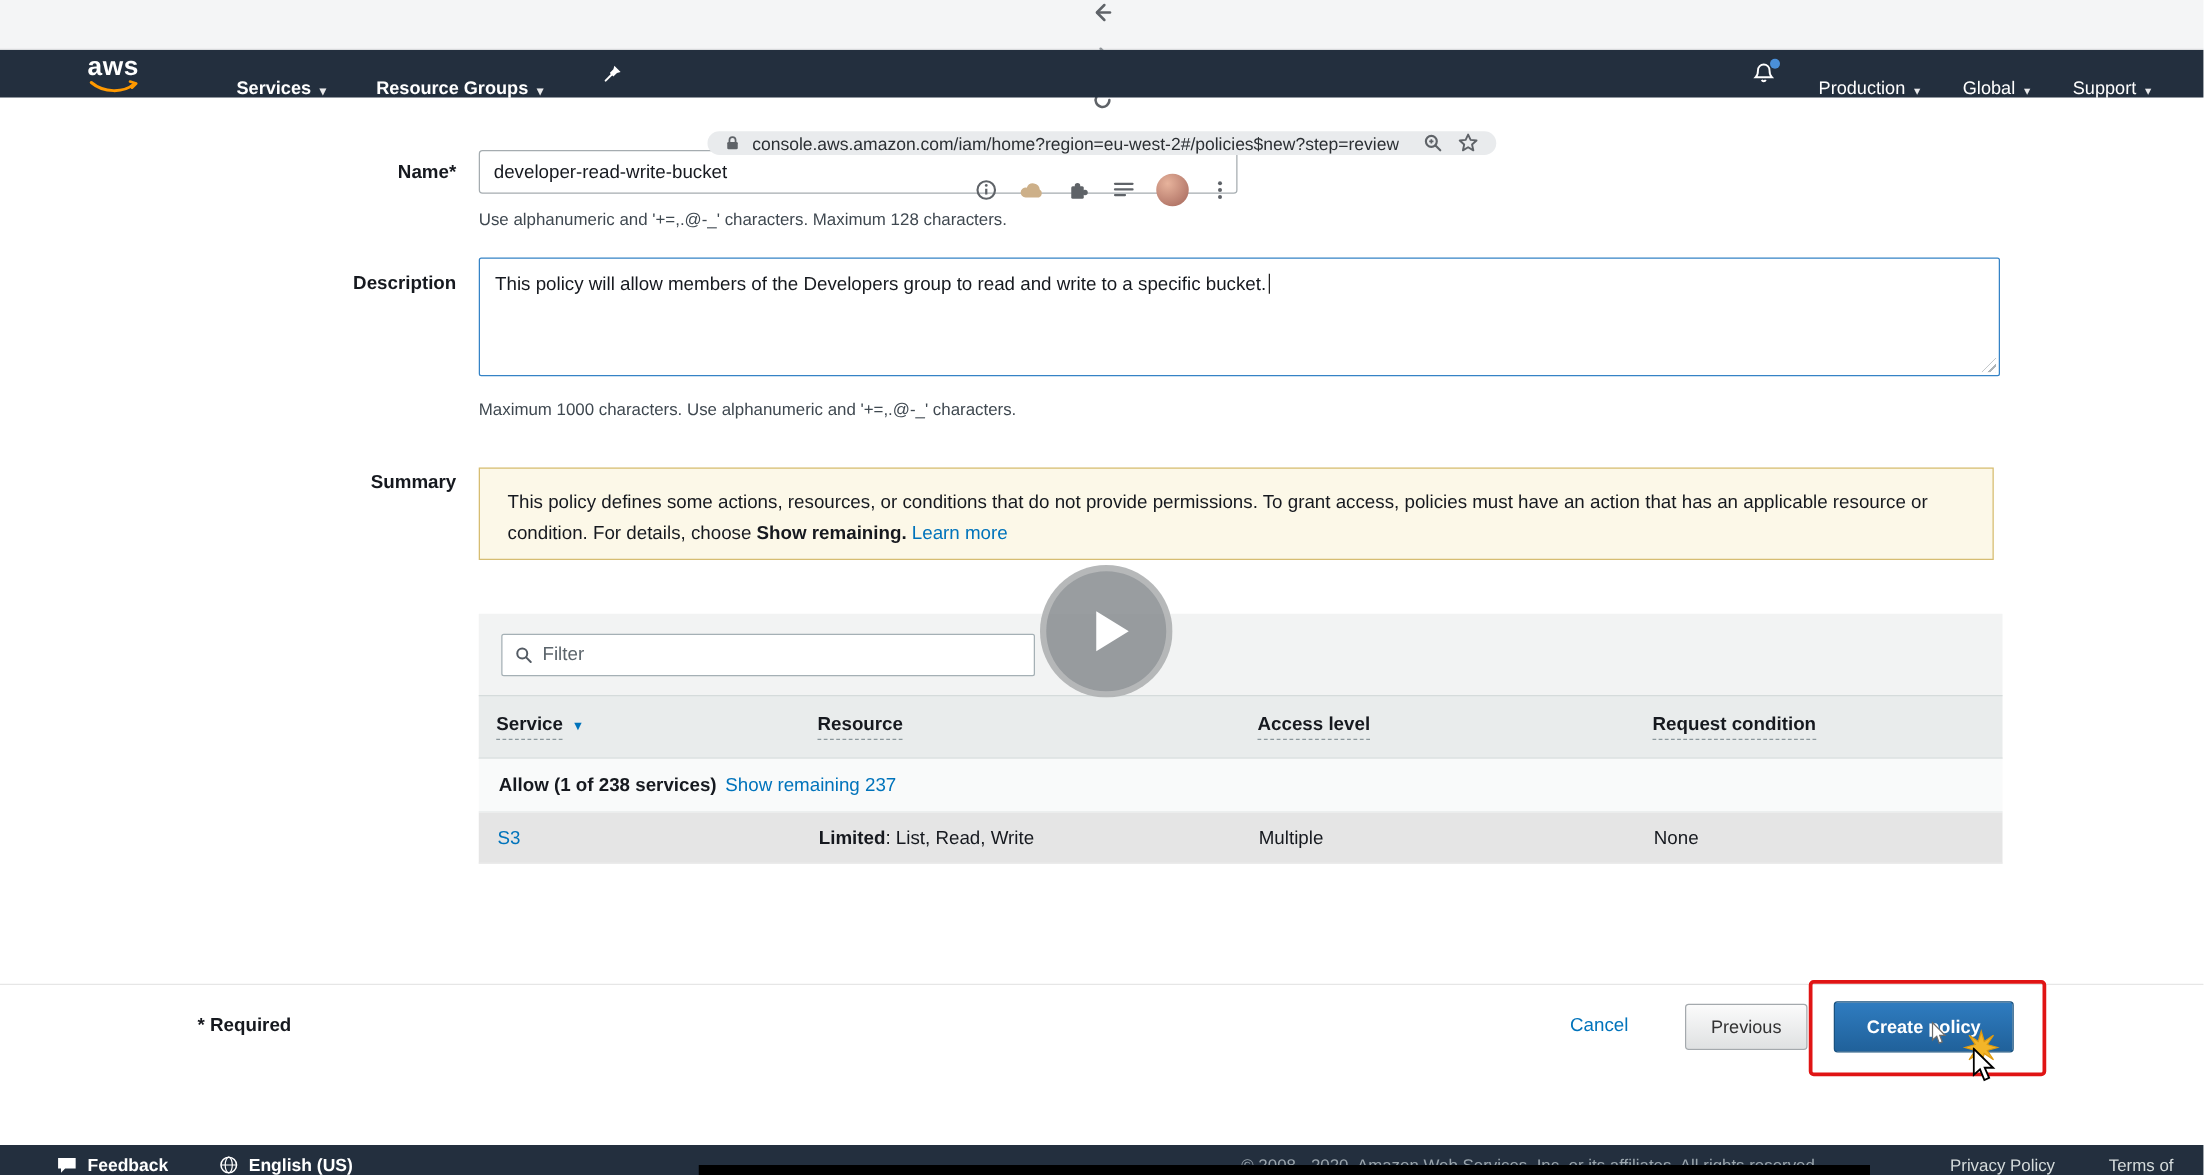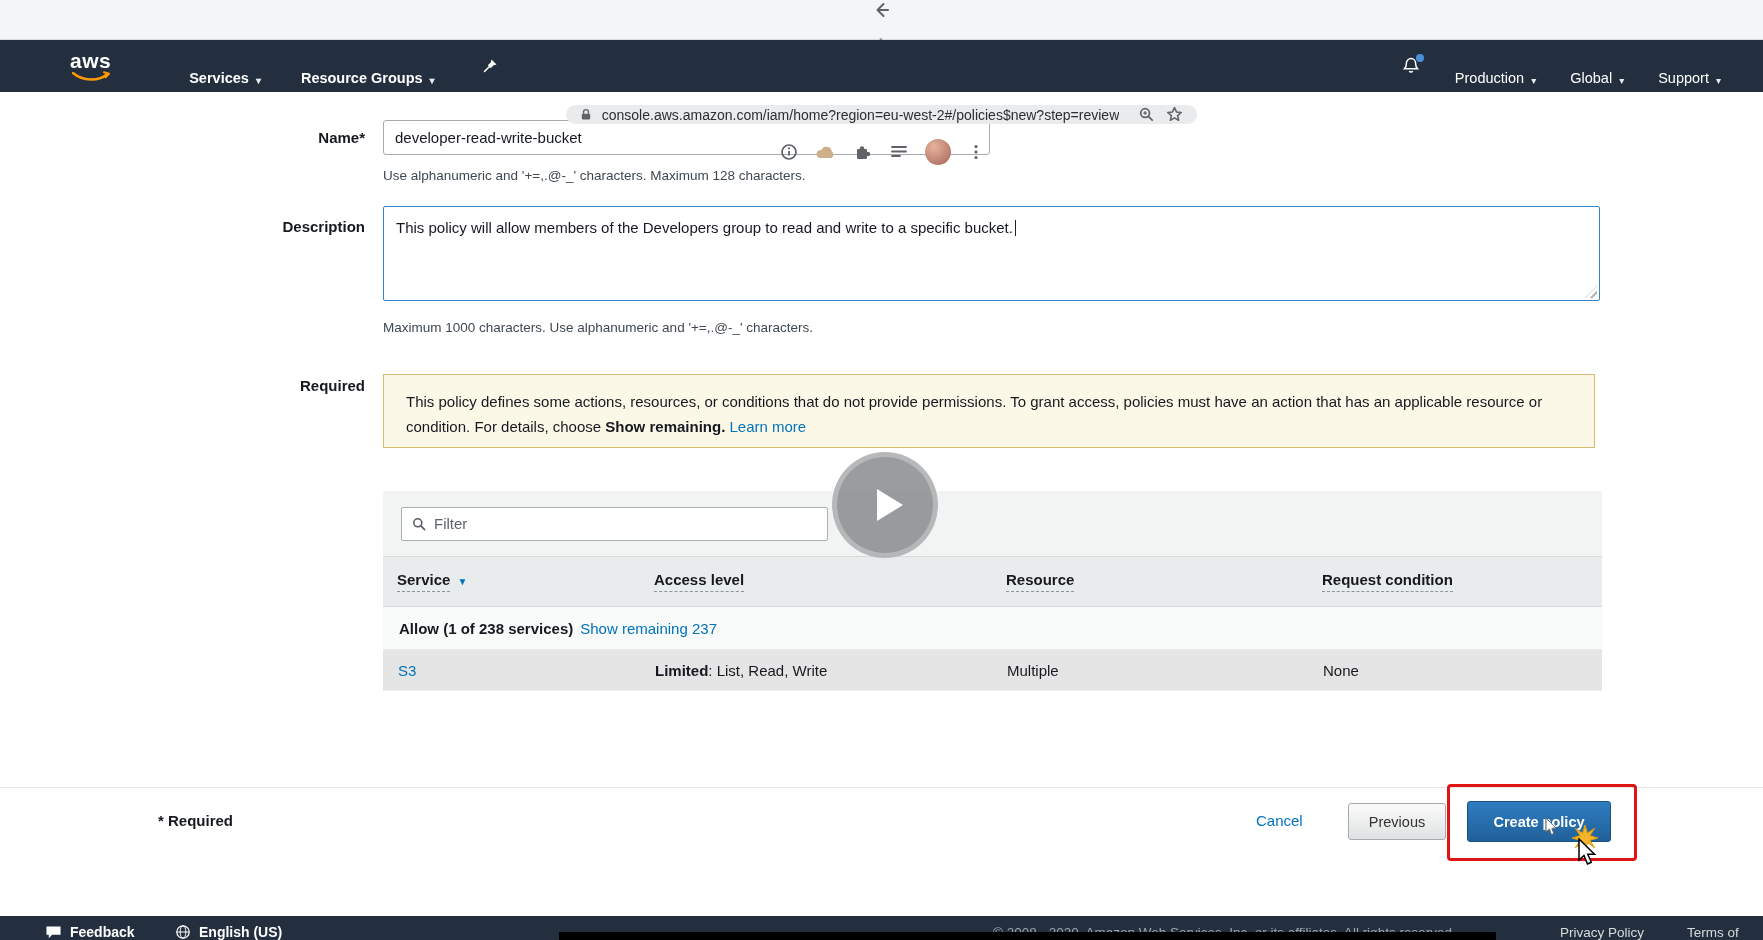--- a/index.html
+++ b/index.html
@@ -15,21 +15,21 @@
   .cicon { display:inline-flex; align-items:center; justify-content:center; flex:0 0 auto; }
   .url-pill { flex:1 1 auto; height:29px; background:#e9ebed; border-radius:15px;
     display:flex; align-items:center; padding:0 13px; gap:9px; min-width:0; }
   .url-text { font-size:14px; color:#2b2f33; white-space:nowrap; overflow:hidden; }
   .pill-spacer { flex:1 1 auto; }
   .chrome-right { display:flex; align-items:center; gap:16px; }
   .avatar { width:26px; height:26px; border-radius:50%;
     background:radial-gradient(circle at 35% 30%, #e7b39c, #b4786a 75%); }
 
   
-  .awsnav { position:absolute; top:40px; left:0; right:0; height:52px; background:#232f3e;
+  .awsnav { position:absolute; top:40px; left:0; right:0; height:38px; background:#232f3e;
     display:flex; align-items:center; color:#fff; z-index:5; }
   .aws-logo { margin-left:70px; display:flex; flex-direction:column; align-items:center; line-height:1; }
   .aws-word { font-weight:bold; font-size:21px; letter-spacing:.5px; }
   .nav-item { font-size:14.5px; display:flex; align-items:flex-end; white-space:nowrap;margin-top:24px; }
   .nav-bold { font-weight:bold; }
   .m-services { margin-left:78px; }
   .m-rg { margin-left:40px; }
   .m-pin { margin-left:46px; }
   .caret { font-size:10px; margin-left:7px; opacity:.9; }
   .nav-right { margin-left:auto; display:flex; align-items:center; gap:34px; padding-right:42px; }
@@ -250,21 +250,21 @@
   <input class="inp-name" value="developer-read-write-bucket" style="">
   <div class="help" id="help-name">Use alphanumeric and '+=,.@-_' characters. Maximum 128 characters.</div>
 
   <div class="lbl" id="lbl-desc">Description</div>
   <div class="desc-box">
     <span>This policy will allow members of the Developers group to read and write to a specific bucket.</span><span class="text-caret"></span>
     <span class="resize-corner"></span>
   </div>
   <div class="help" id="help-desc">Maximum 1000 characters. Use alphanumeric and '+=,.@-_' characters.</div>
 
-  <div class="lbl" id="lbl-summary">Required</div>
+  <div class="lbl" id="lbl-summary">Summary</div>
   <div class="warnbox">
     <span>This policy defines some actions, resources, or conditions that do not provide permissions. To grant access, policies must have an action that has an applicable resource or condition. For details, choose </span><b>Show remaining.</b>
     <a class="link">Learn more</a>
   </div>
 
   <div class="tablewrap">
     <div class="filterband">
       <div class="filterbox">
         <span class="cicon">
           <svg width="16" height="16" viewBox="0 0 20 20">
@@ -274,24 +274,24 @@
         </span>
         <input placeholder="Filter" style="">
       </div>
     </div>
     <div class="thead">
       <div class="th">
         <span class="dashed">Service</span>
         <span class="sort-caret">▼</span>
       </div>
       <div class="th">
+        <span class="dashed">Resource</span>
+      </div>
+      <div class="th">
         <span class="dashed">Access level</span>
-      </div>
-      <div class="th">
-        <span class="dashed">Resource</span>
       </div>
       <div class="th">
         <span class="dashed">Request condition</span>
       </div>
     </div>
     <div class="allowrow">
       <b>Allow (1 of 238 services)</b>
       <a class="link">Show remaining 237</a>
     </div>
     <div class="trow">

